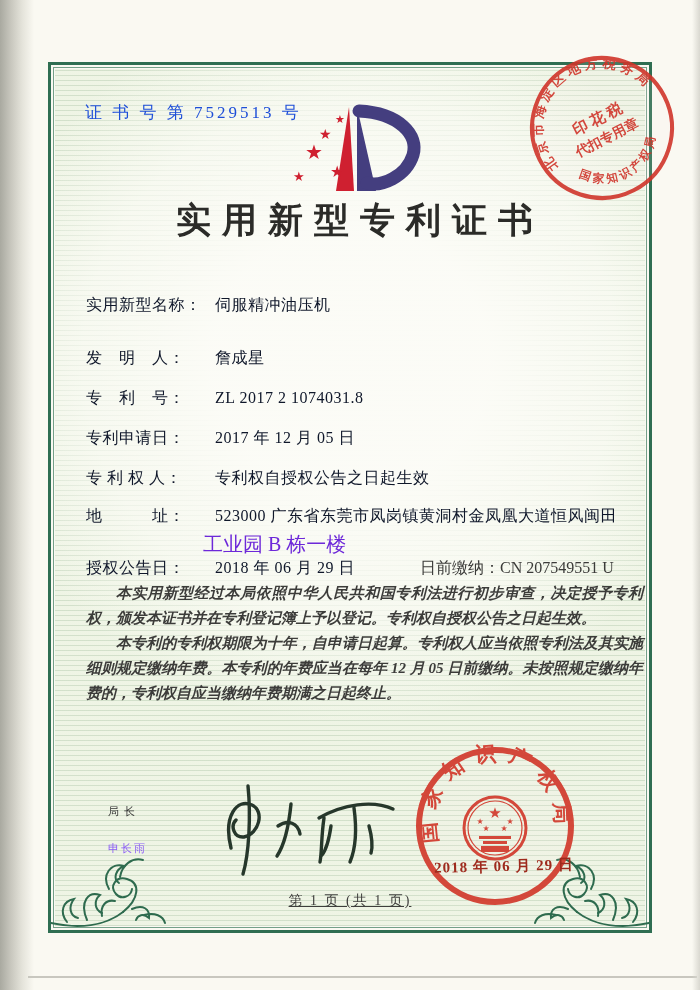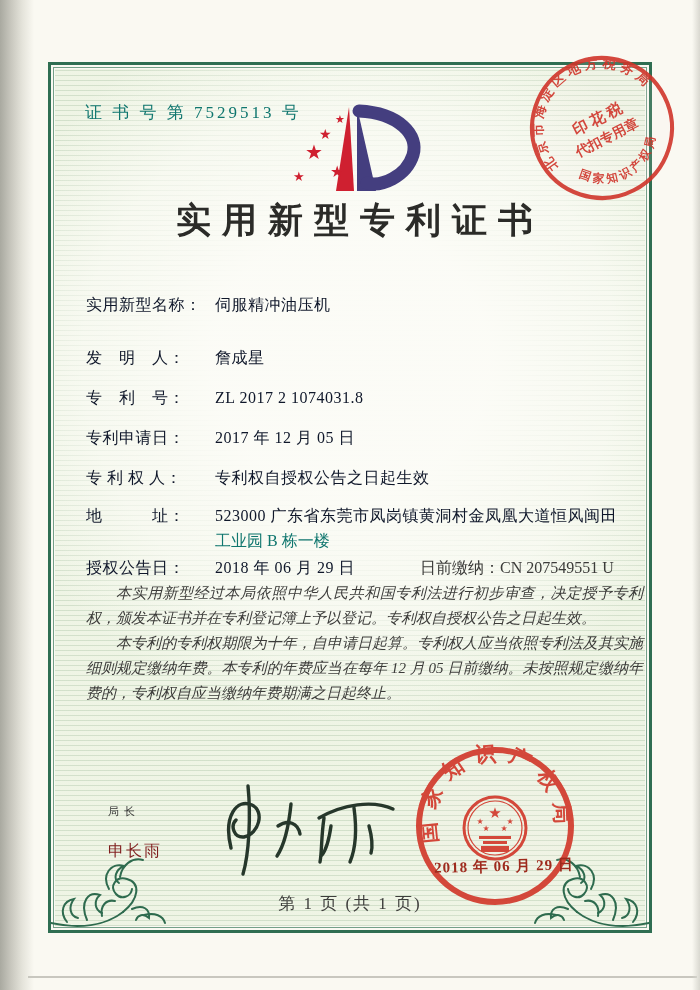--- a/index.html
+++ b/index.html
@@ -20,48 +20,48 @@
   .frame-inner{position:absolute;inset:2px;border:1px solid #74a089;}
   .guilloche{position:absolute;inset:4px;
     background:
       radial-gradient(ellipse 78% 52% at 50% 34%, rgba(252,252,247,0.97) 30%, rgba(252,252,247,0.65) 58%, rgba(252,252,247,0) 82%),
       repeating-linear-gradient(0deg, rgba(128,172,120,0.32) 0px, rgba(128,172,120,0.32) 1px, rgba(238,244,228,0.95) 1px, rgba(238,244,228,0.95) 5px);}
 
   .flourish{position:absolute;width:122px;height:86px;}
   .flourish.bl{left:47px;top:849px;}
   .flourish.br{left:531px;top:849px;transform:scaleX(-1);}
 
-  .cert-no{position:absolute;left:85px;top:101px;font-size:17px;color:#0f766e;letter-spacing:3px;}
+  .cert-no{position:absolute;left:85px;top:101px;font-size:17px;color:#1d4ed8;letter-spacing:3px;}
   .logo{position:absolute;left:277px;top:97px;width:146px;height:102px;}
   .title{position:absolute;left:0;right:0;top:197px;text-align:center;
     font-size:35px;font-weight:bold;color:#2b2b28;letter-spacing:11px;padding-left:20px;}
 
   .field{position:absolute;left:86px;font-size:16px;color:#0f172a;letter-spacing:0.5px;white-space:nowrap;}
   .f-label{display:inline-block;min-width:129px;}
   .f-value{}
-  .addr2{position:absolute;left:215px;font-size:16px;color:#0f766e;}
+  .addr2{position:absolute;left:203px;font-size:20px;color:#6d28d9;}
   .grant-no{position:absolute;left:420px;font-size:16px;color:#3b3b39;white-space:nowrap;}
 
   .paras{position:absolute;left:86px;top:581px;width:557px;}
   .para{margin:0;font-size:15px;line-height:25px;color:#3c3c3a;
-    text-indent:2em;text-align:justify;font-style:italic;}
+    text-indent:2em;text-align:justify;font-style:italic;font-weight:bold;}
 
   .signer-title{position:absolute;left:108px;top:804px;font-size:11px;color:#333;letter-spacing:5px;}
-  .signer-name{position:absolute;left:108px;top:841px;font-size:16px;color:#7f1d1d;letter-spacing:2px;}
+  .signer-name{position:absolute;left:108px;top:841px;font-size:11px;color:#8b5cf6;letter-spacing:2px;}
   .signature{position:absolute;left:203px;top:776px;width:205px;height:108px;}
 
   .seal{position:absolute;left:413px;top:744px;width:164px;height:164px;opacity:0.93;}
   .seal-date{position:absolute;left:424px;top:857px;width:160px;text-align:center;
     font-size:15px;font-weight:bold;color:#9e2a1d;letter-spacing:1px;transform:rotate(-1.5deg);}
 
   .tax-stamp{position:absolute;left:526px;top:52px;width:152px;height:152px;
     transform:rotate(-27deg);opacity:0.9;}
 
   .footer{position:absolute;left:0;right:0;top:892px;text-align:center;
-    font-size:17px;color:#3e3e3c;letter-spacing:2px;}
+    font-size:14px;color:#3e3e3c;letter-spacing:2px;text-decoration:underline;}
 </style>
 </head>
 <body>
 
 <div class="paper"></div>
 
 <div class="frame">
   <div class="guilloche"></div>
   <div class="frame-inner"></div>
 </div>

